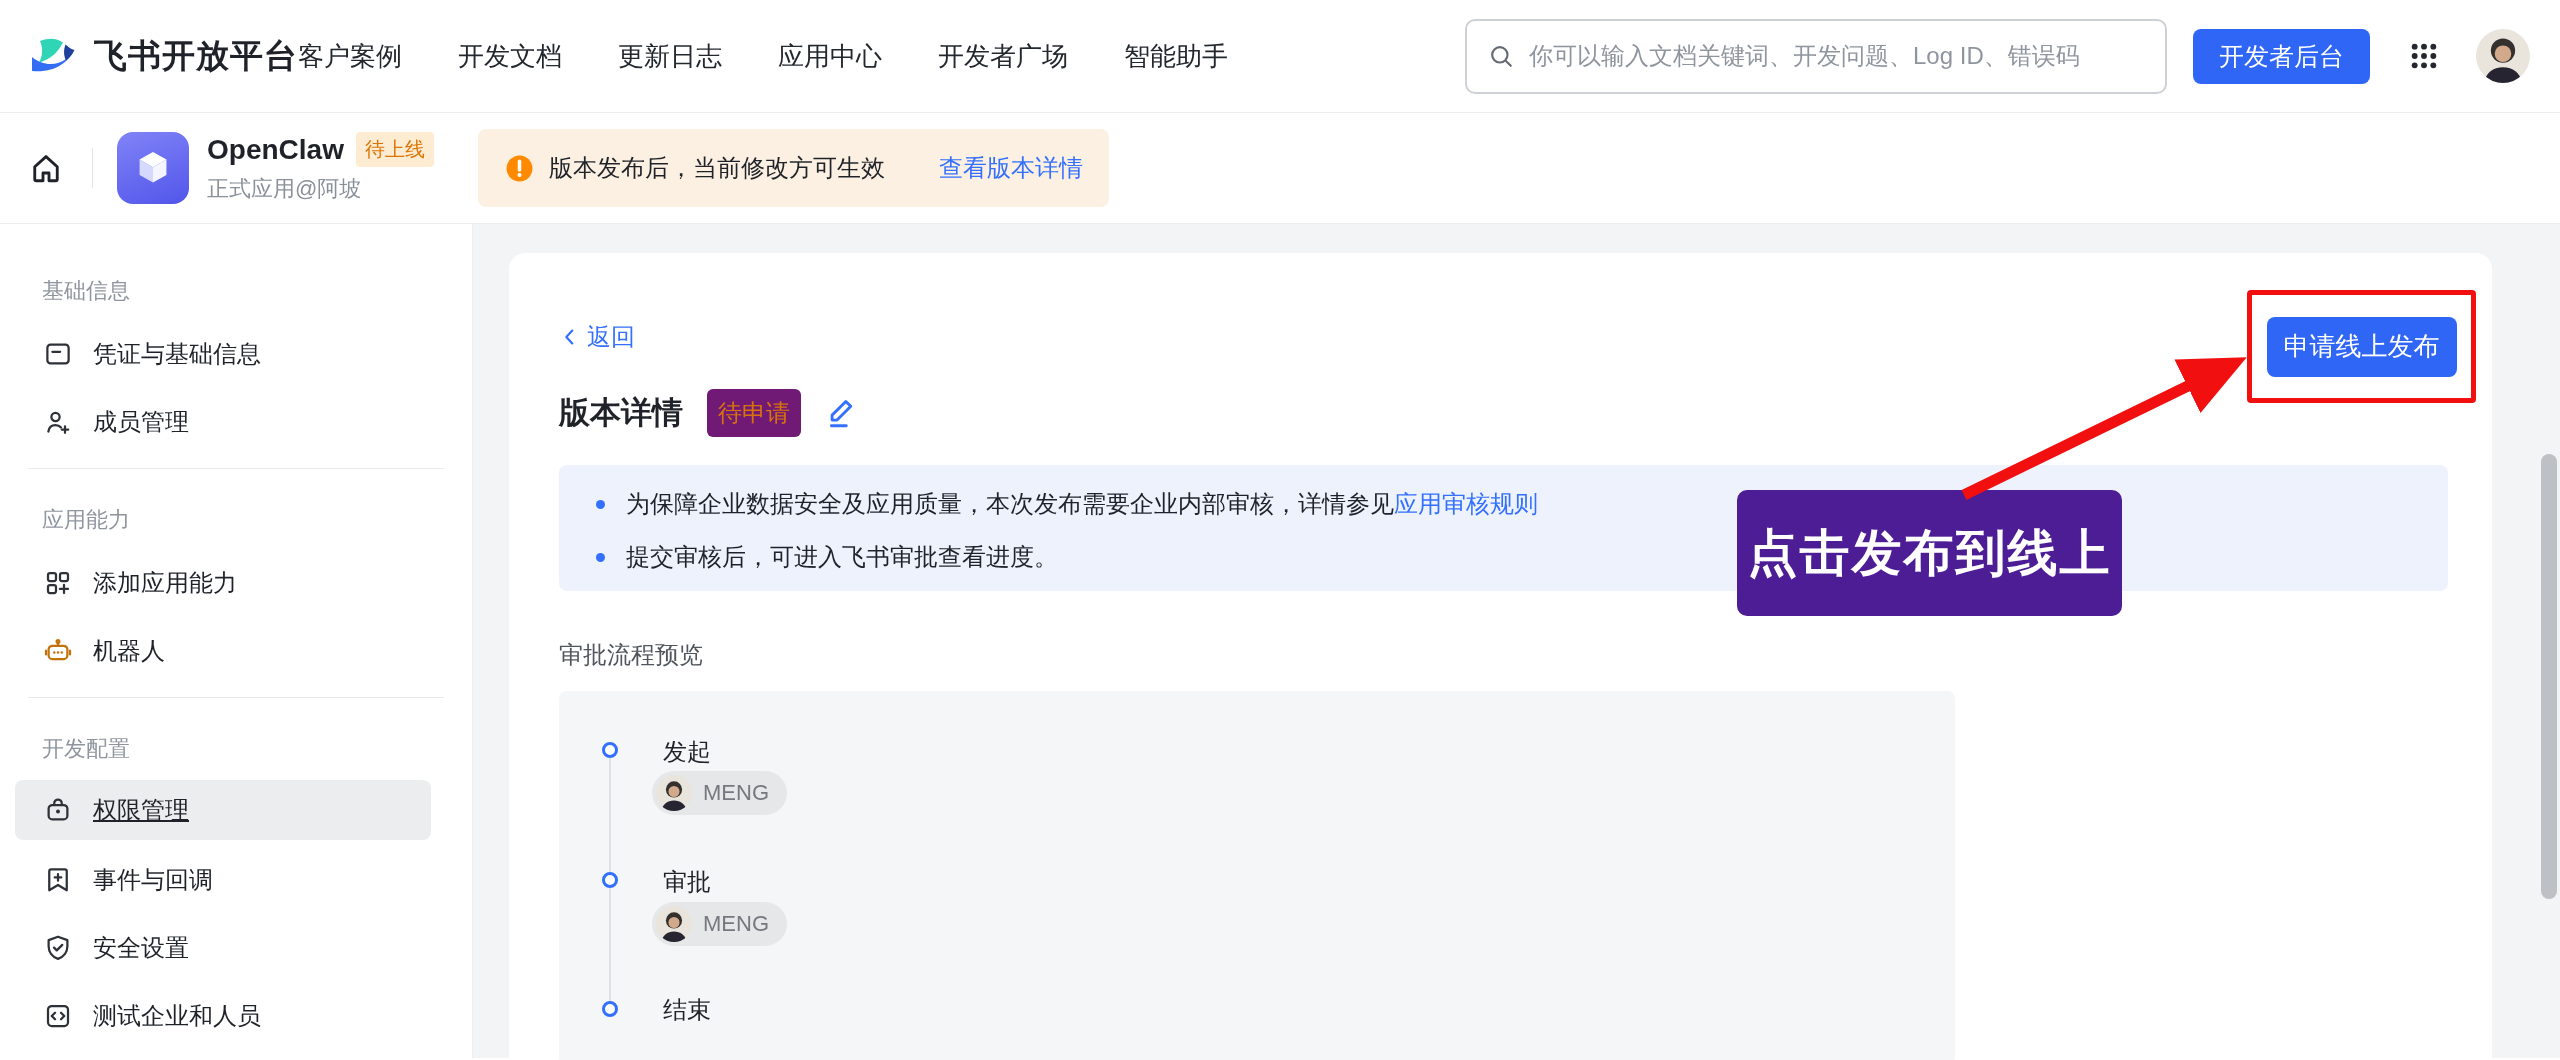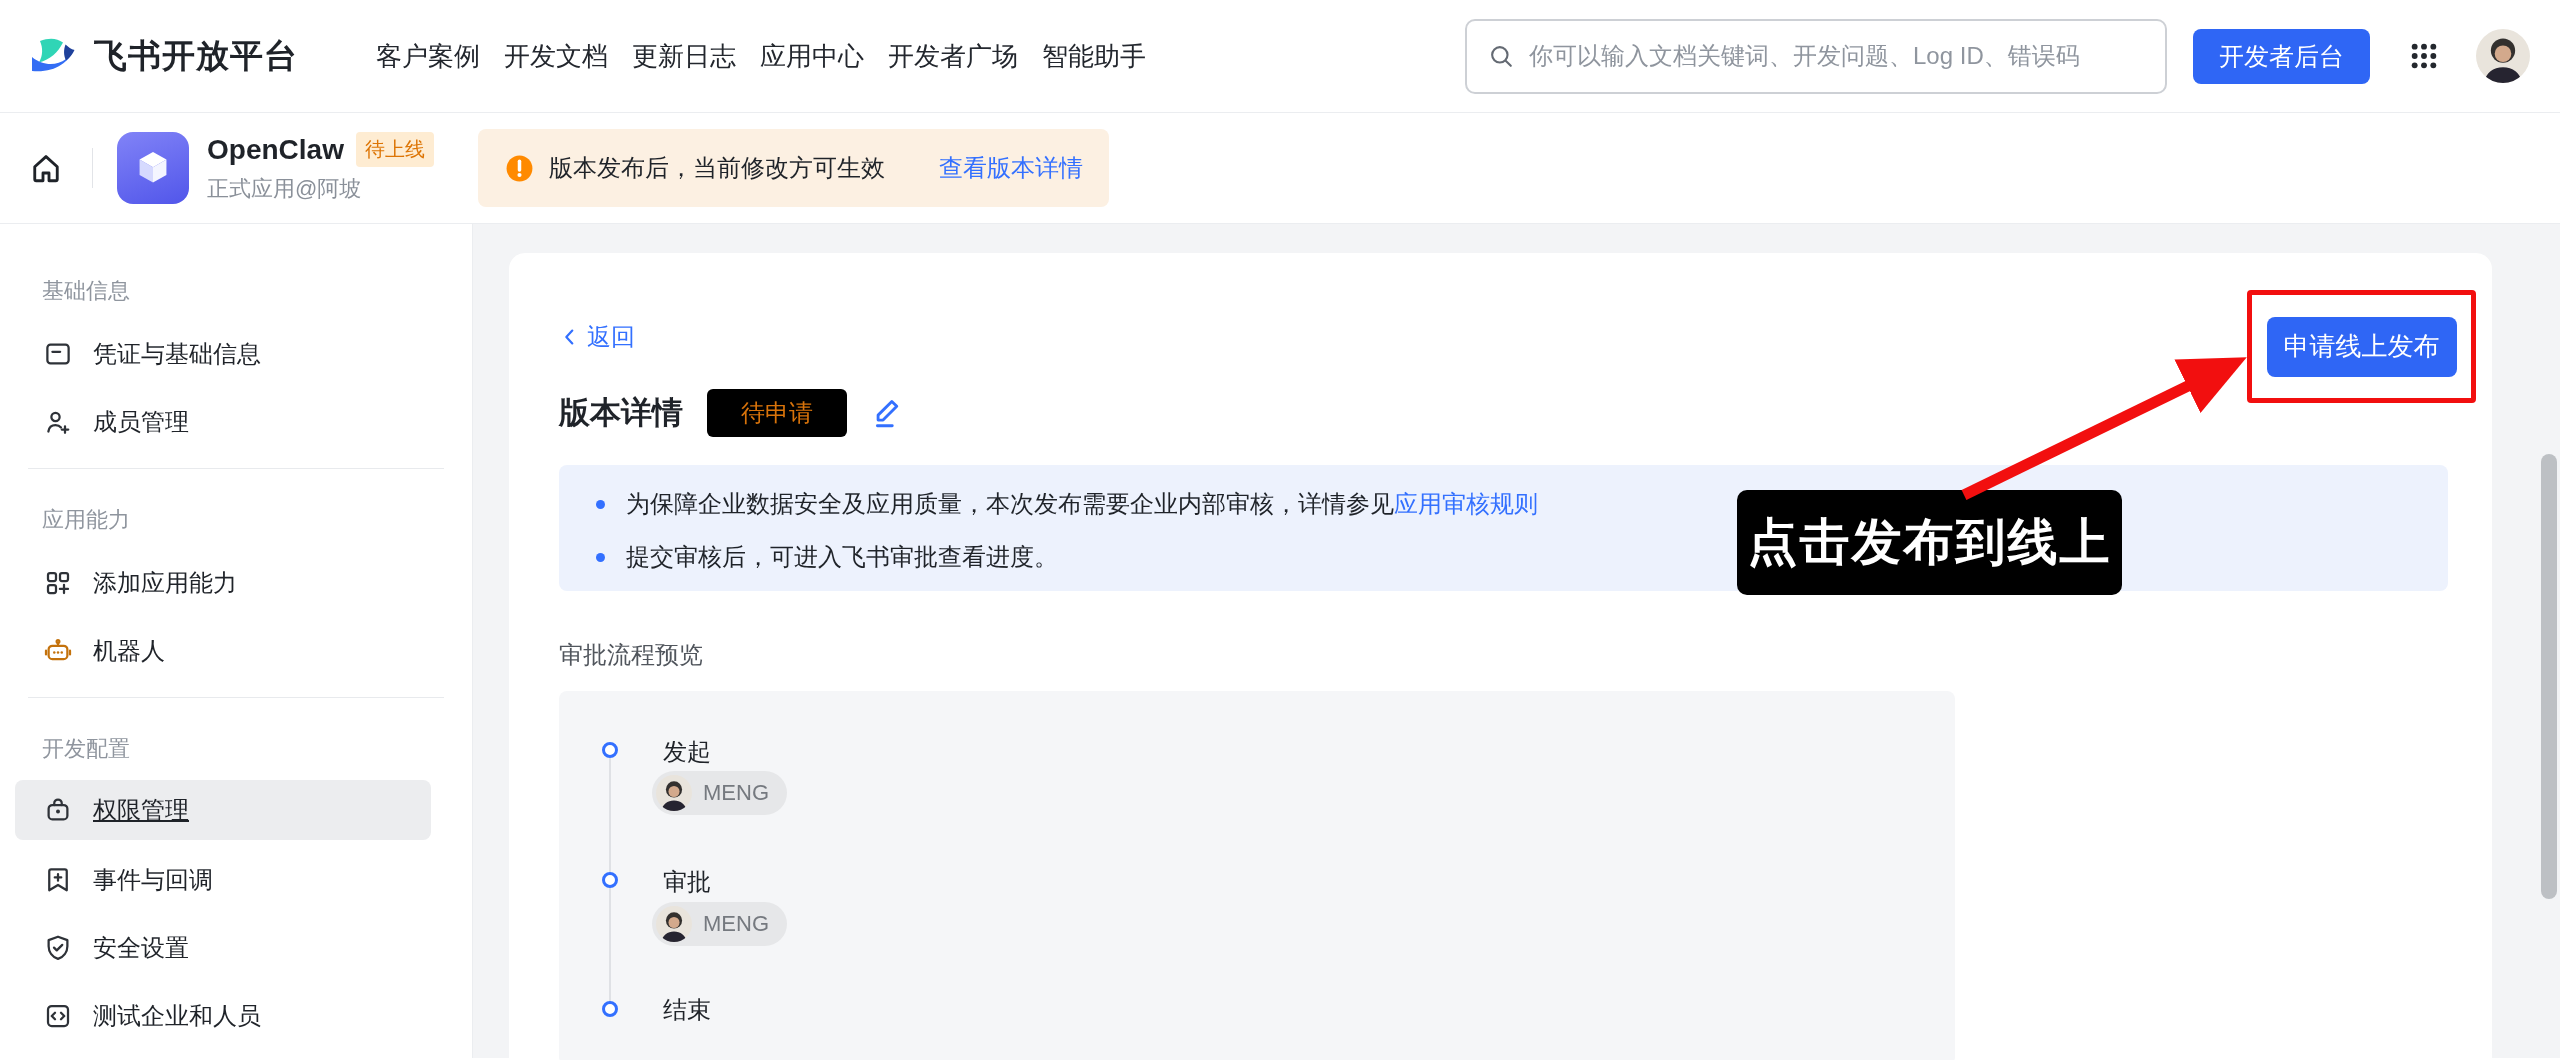--- a/index.html
+++ b/index.html
@@ -4,21 +4,21 @@
 <style>
   * { margin:0; padding:0; box-sizing:border-box; }
   html,body { width:2560px; height:1060px; overflow:hidden; background:#fff;
     font-family:"Liberation Sans","DejaVu Sans",sans-serif; color:#1f2329; }
 
   
   .topnav { height:113px; display:flex; align-items:center; padding:0 30px;
     background:#fff; border-bottom:1px solid #ebedf0; position:relative; z-index:5; }
   .logo { display:flex; align-items:center; gap:12px; }
   .logo-text { font-size:33px; font-weight:800; letter-spacing:1px; }
-  .nav-items { display:flex; gap:24px; margin-left:78px; }
+  .nav-items { display:flex; gap:56px; }
   .nav-item { font-size:26px; color:#23272e; cursor:pointer; white-space:nowrap; }
   .searchbox { margin-left:auto; width:702px; height:75px; border:2px solid #cdd0d5;
     border-radius:10px; display:flex; align-items:center; padding:0 20px; gap:14px; background:#fff; }
   .searchbox input { border:none; outline:none; flex:1; font-size:24px; color:#1f2329;
     font-family:inherit; background:transparent; }
   .searchbox input::placeholder { color:#8f959e; }
   .btn-blue { background:#2f66f5; color:#fff; border:none; border-radius:8px;
     font-family:inherit; cursor:pointer; }
   .console-btn { margin-left:26px; height:55px; padding:0 26px; font-size:25px; }
   .grid-icon { margin-left:38px; width:32px; height:32px; cursor:pointer; }
@@ -58,22 +58,22 @@
   .side-div { height:1px; background:#e8eaed; margin:14px 28px 36px; }
 
   .main { flex:1; position:relative; }
   .card { position:absolute; left:36px; top:29px; width:1983px; height:805px;
     background:#fff; border-radius:16px 16px 0 0; padding:68px 44px 0 50px; }
 
   .back-row { display:flex; align-items:center; gap:6px; color:#3370ff; font-size:24px;
     cursor:pointer; width:max-content; }
   .title-row { display:flex; align-items:center; margin-top:36px; }
   .page-title { font-size:31px; font-weight:700; }
-  .badge-orange-lg { font-size:24px; color:#d8730a; background:#000000; border-radius:6px;
-    padding:8px 34px; margin-left:24px; }
+  .badge-orange-lg { font-size:24px; color:#d8730a; background:#701a75; border-radius:6px;
+    padding:8px 11px; margin-left:24px; }
   .edit-icon { margin-left:24px; width:34px; height:34px; color:#3370ff; cursor:pointer; }
 
   .infobox { margin-top:28px; height:126px; background:#edf2fd; border-radius:8px;
     padding:23px 0 0 37px; }
   .bullet-row { display:flex; align-items:center; height:32px; }
   .bullet-row + .bullet-row { margin-top:21px; }
   .bullet-dot { width:9px; height:9px; border-radius:50%; background:#3370ff;
     margin-right:21px; flex:none; }
   .bullet-text { font-size:24px; }
   .inline-link { font-size:24px; color:#3370ff; cursor:pointer; }
@@ -88,22 +88,22 @@
   .chip { position:absolute; left:93px; height:44px; background:#e6e7e9; border-radius:22px;
     display:flex; align-items:center; padding:0 18px 0 4px; gap:11px;justify-content:center; }
   .chip .chip-avatar { width:36px; height:36px; border-radius:50%; overflow:hidden; flex:none; }
   .chip .chip-name { font-size:22px; color:#75797f; }
 
   .publish-frame { position:absolute; top:37px; right:16px; width:229px; height:113px;
     border:5px solid #f20f0f; border-radius:4px; display:flex; align-items:center;
     justify-content:center; }
   .publish-btn { width:190px; height:60px; font-size:26px; border-radius:8px; }
 
-  .annot-label { position:absolute; left:1228px; top:237px; width:385px; height:105px;
-    background:#000000; border-radius:10px; color:#fff; font-size:50px; font-weight:800;
+  .annot-label { position:absolute; left:1228px; top:237px; width:385px; height:126px;
+    background:#4c1d95; border-radius:10px; color:#fff; font-size:50px; font-weight:800;
     letter-spacing:2px; display:flex; align-items:center; justify-content:center; z-index:6; }
   .annot-arrow { position:absolute; left:1420px; top:85px; width:340px; height:170px; z-index:6;
     pointer-events:none; }
 
   .scrollbar-thumb { position:absolute; right:3px; top:230px; width:16px; height:445px;
     background:#bdc0c4; border-radius:8px; }
 </style>
 </head>
 <body>
 

